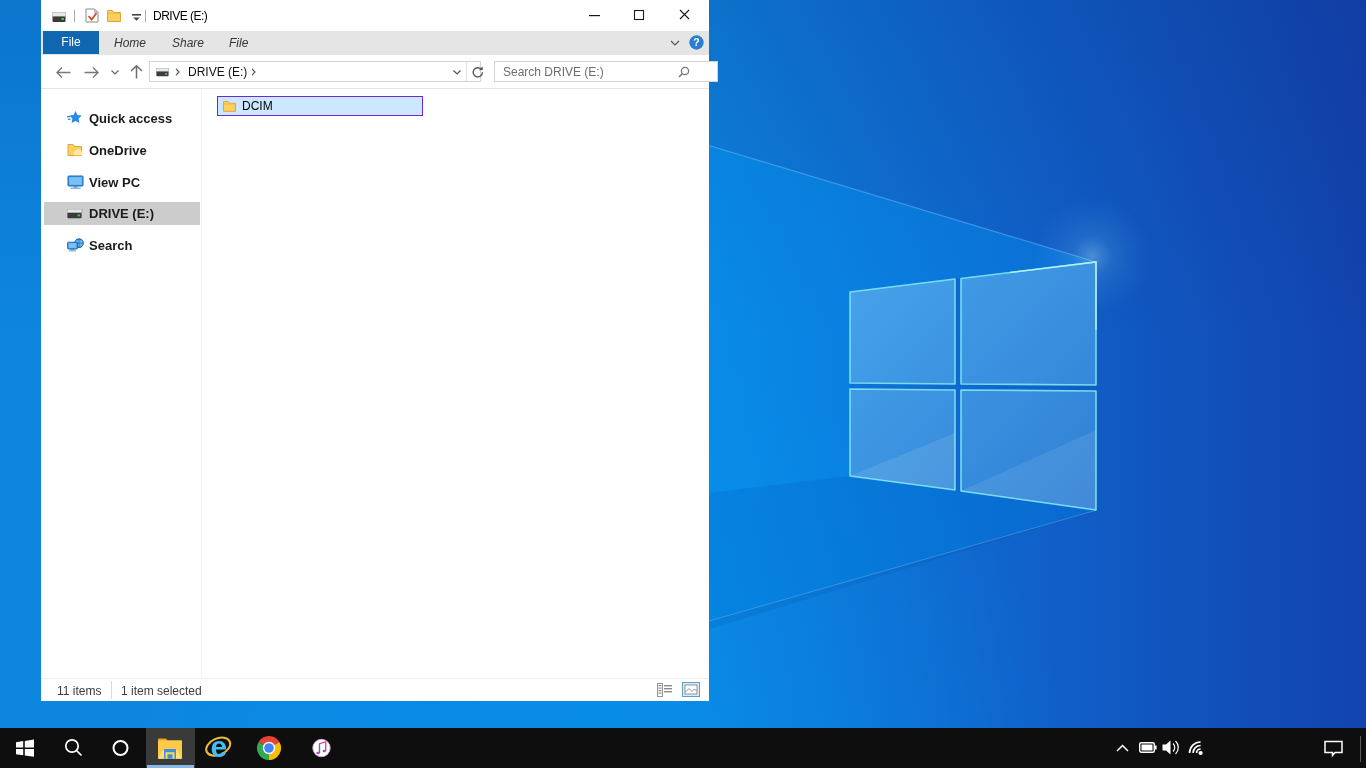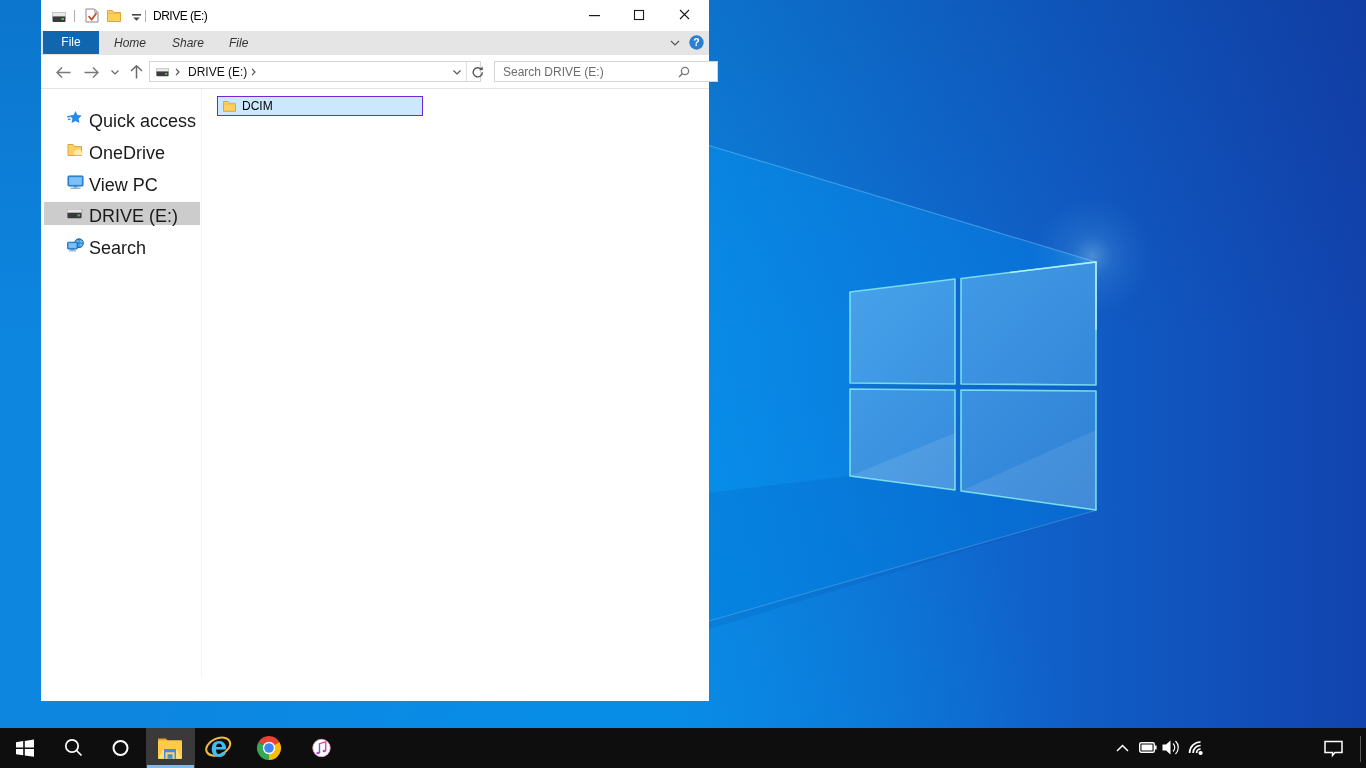--- a/index.html
+++ b/index.html
@@ -17,21 +17,21 @@
 #filetab { position:absolute; left:2px; top:0; width:56px; height:23px; background:#1166b0; color:#fff; text-align:center; line-height:23px; font-size:12px; }
 .tab { position:absolute; top:0; height:23px; line-height:24px; color:#333; font-size:12px;font-style:italic; }
 
 #addrrow { position:absolute; left:0; top:55px; width:668px; height:34px; background:#fff; border-bottom:1px solid #e4e4e4; }
 #addrbox { position:absolute; left:108px; top:6px; width:332px; height:21px; border:1px solid #d4d4d4; background:#fff; }
 #searchbox { position:absolute; left:453px; top:6px; width:224px; height:21px; border:1px solid #d4d4d4; background:#fff; color:#6d6d6d; }
 
 #sidebar { position:absolute; left:0; top:89px; width:160px; height:588px; background:#fff; }
 #bodysep { position:absolute; left:160px; top:89px; width:1px; height:588px; background:#f3f3f3; }
 .sbitem { position:absolute; left:0; width:160px; height:23px; }
-.sbitem .txt { position:absolute; left:48px; top:4px; color:#1a1a1a; font-size:18px; }
+.sbitem .txt { position:absolute; left:48px; top:4px; color:#1a1a1a; font-size:13px;font-weight:bold; }
 .sbitem svg { position:absolute; left:26px; top:3px; }
 #dcim { position:absolute; left:176px; top:96px; width:206px; height:20px; background:#cce8ff; border:1px solid #6d28d9;padding-left:28px; }
 
 #status { position:absolute; left:0; top:678px; width:668px; height:23px; background:#fff; border-top:1px solid #ededed; color:#3b3b3b; }
 
 #taskbar { position:absolute; left:0; top:728px; width:1366px; height:40px; background:#0e0e0e; }
 #expbtn { position:absolute; left:146px; top:0; width:49px; height:40px; background:#3a3a3a; }
 #expline { position:absolute; left:147px; top:36.5px; width:47px; height:3.5px; background:#86b9e6; }
 .tbi { position:absolute; top:0; height:40px; }
 </style>
@@ -221,20 +221,42 @@
   <div id="bodysep"></div>
 
   <div id="dcim">
     <svg width="13" height="12" style="position:absolute;left:5px;top:3px">
       <path d="M0.5,1.5 h4.5 l1.5,1.8 h6 v8 h-12 z" fill="#fccf5f" stroke="#dca63c" stroke-width="1"></path>
       <path d="M0.5,4 h12" stroke="#eebb4a" stroke-width="0.9" fill="none"></path>
     </svg>
     <div style="position:absolute;left:24px;top:2px;color:#000">DCIM</div>
   </div>
 
+  <div id="status">
+    <div style="position:absolute;left:16px;top:5px">11 items</div>
+    <div style="position:absolute;left:70px;top:2px;width:1px;height:18px;background:#d9d9d9"></div>
+    <div style="position:absolute;left:80px;top:5px">1 item selected</div>
+    <svg width="16" height="14" style="position:absolute;left:616px;top:4px">
+      <rect x="0.5" y="0.5" width="5" height="13" fill="none" stroke="#8a8a8a" stroke-width="0.9"></rect>
+      <g fill="#8a8a8a">
+        <rect x="1.5" y="2" width="3" height="1.2"></rect>
+            <rect x="1.5" y="4.5" width="3" height="1.2"></rect>
+        <rect x="1.5" y="7" width="3" height="1.2"></rect>
+            <rect x="1.5" y="9.5" width="3" height="1.2"></rect>
+        <rect x="7" y="2" width="8" height="1.4"></rect>
+            <rect x="7" y="5" width="8" height="1.4"></rect>
+        <rect x="7" y="8" width="8" height="1.4"></rect>
+      </g>
+    </svg>
+    <svg width="18" height="15" style="position:absolute;left:641px;top:3px">
+      <rect x="0.5" y="0.5" width="17" height="14" fill="#dcebf7" stroke="#5c9fd4" stroke-width="1"></rect>
+      <rect x="3" y="3" width="12" height="9" fill="#fff" stroke="#7a7a7a" stroke-width="0.8"></rect>
+      <path d="M3.5,10 l3.5,-3.5 3,3 2.5,-2.5 2,2" fill="none" stroke="#7a7a7a" stroke-width="0.8"></path>
+    </svg>
+  </div>
 </div>
 
 <div id="taskbar">
   <div id="expbtn"></div>
   <div id="expline"></div>
   <svg class="tbi" style="left:16px" width="18" height="40" viewBox="0 0 18 40">
     <g fill="#ffffff">
       <polygon points="0,14.2 7.2,13.1 7.2,19.4 0,19.4"></polygon>
       <polygon points="8.8,12.9 18,11.6 18,19.4 8.8,19.4"></polygon>
       <polygon points="0,21 7.2,21 7.2,27.3 0,26.2"></polygon>

